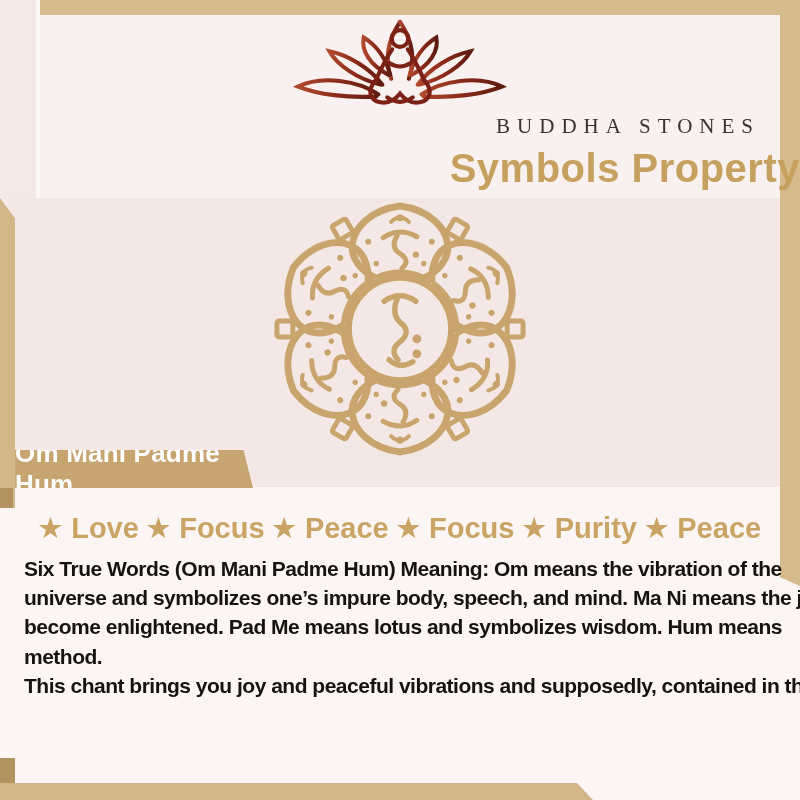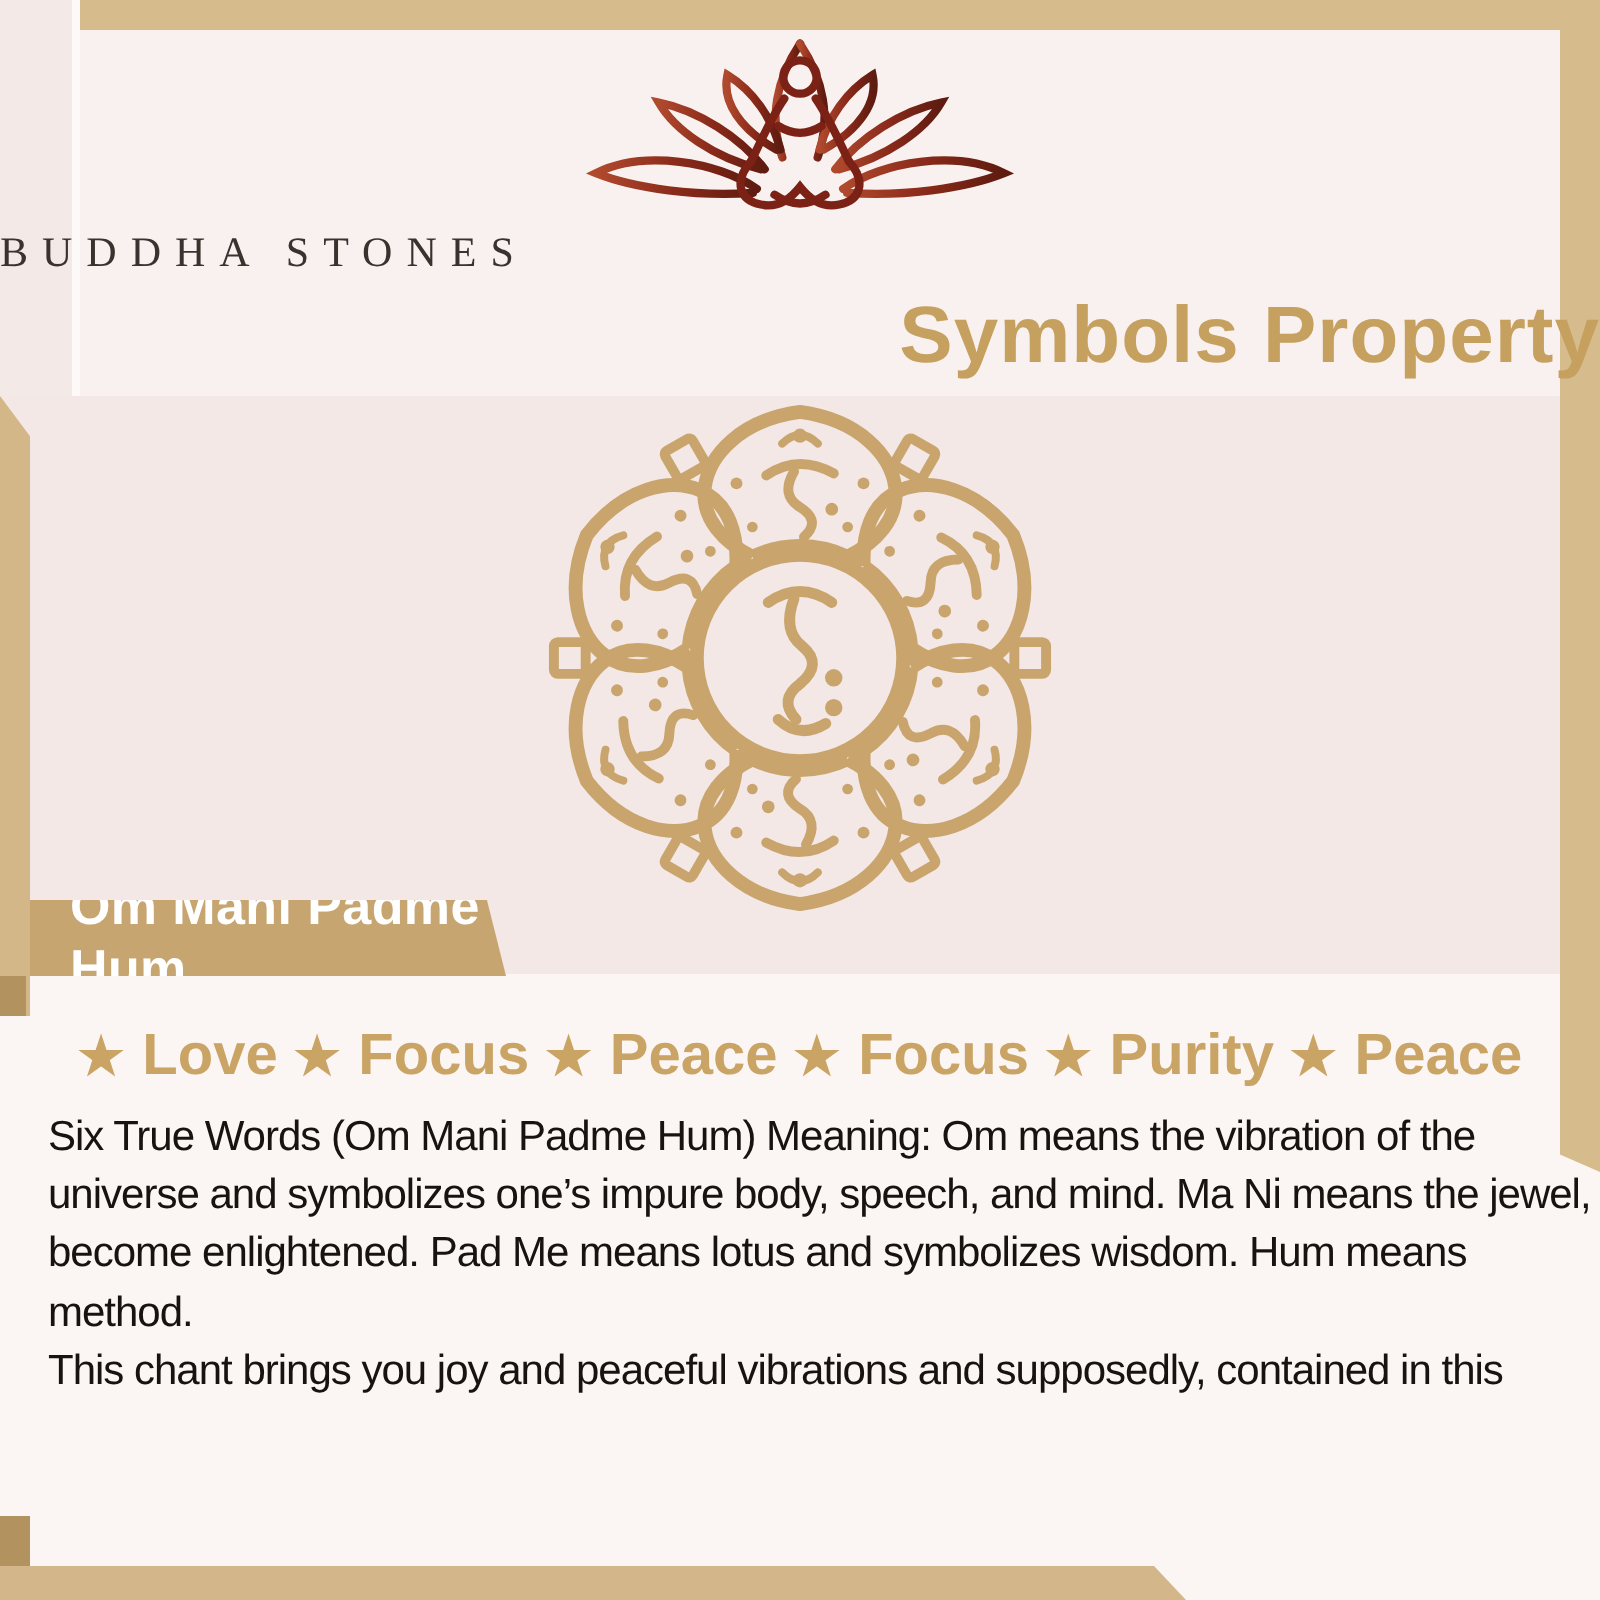--- a/index.html
+++ b/index.html
@@ -22,45 +22,45 @@
     clip-path:polygon(0 0,100% 0,100% 100%,0 98.5%);}
   .strip-left{left:0;top:198px;width:15px;height:310px;background:#d3b789;
     clip-path:polygon(0 0,100% 6.5%,100% 100%,0 100%);}
   .fold-a{left:0;top:488px;width:13px;height:20px;background:#b29360;}
   .fold-b{left:0;top:758px;width:15px;height:25px;background:#b29360;}
   .band-bottom{left:0;top:783px;width:593px;height:17px;background:#d3b689;
     clip-path:polygon(0 0,97.3% 0,100% 100%,0 100%);}
 
   
   .logo{left:270px;top:14px;width:260px;height:102px;}
-  .brand{left:0;top:114px;width:760px;text-align:left;
+  .brand{left:0;top:114px;width:760px;text-align:right;
     font-family:"Liberation Serif",serif;font-size:21px;letter-spacing:7px;
     color:#3a322d;}
   .title{left:0;top:146px;width:800px;text-align:right;
     font-size:40px;font-weight:bold;color:#c6a05f;letter-spacing:0.5px;}
 
   
   .mandala{left:270px;top:200px;width:260px;height:258px;}
 
   
   .banner{left:15px;top:450px;width:238px;height:38px;background:#c7a571;
     clip-path:polygon(0 0,96% 0,100% 100%,0 100%);
     display:flex;align-items:center;}
-  .banner span{color:#ffffff;font-weight:bold;font-size:26px;padding-left:20px;
+  .banner span{color:#ffffff;font-weight:bold;font-size:26px;
     letter-spacing:0.2px;}
 
   
   .features{left:0;top:512px;width:800px;display:flex;justify-content:center;
     align-items:center;font-weight:bold;font-size:29px;color:#c9a465;}
   .feat{display:flex;align-items:center;margin:0 4px;}
   .feat .st{font-size:26px;margin-right:9px;}
 
   
   .bodytext{left:24px;top:554px;width:776px;height:232px;overflow:visible;
-    color:#17130f;font-weight:normal;font-size:21px;letter-spacing:-0.5px;}
+    color:#17130f;font-weight:bold;font-size:21px;letter-spacing:-0.5px;}
   .bodytext div{white-space:nowrap;line-height:29.2px;}
 </style>
 </head>
 <body>
 
 <div class="abs bg-top"></div>
 <div class="abs bg-left-stripe"></div>
 <div class="abs bg-mid"></div>
 <div class="abs bg-bottom"></div>
 

